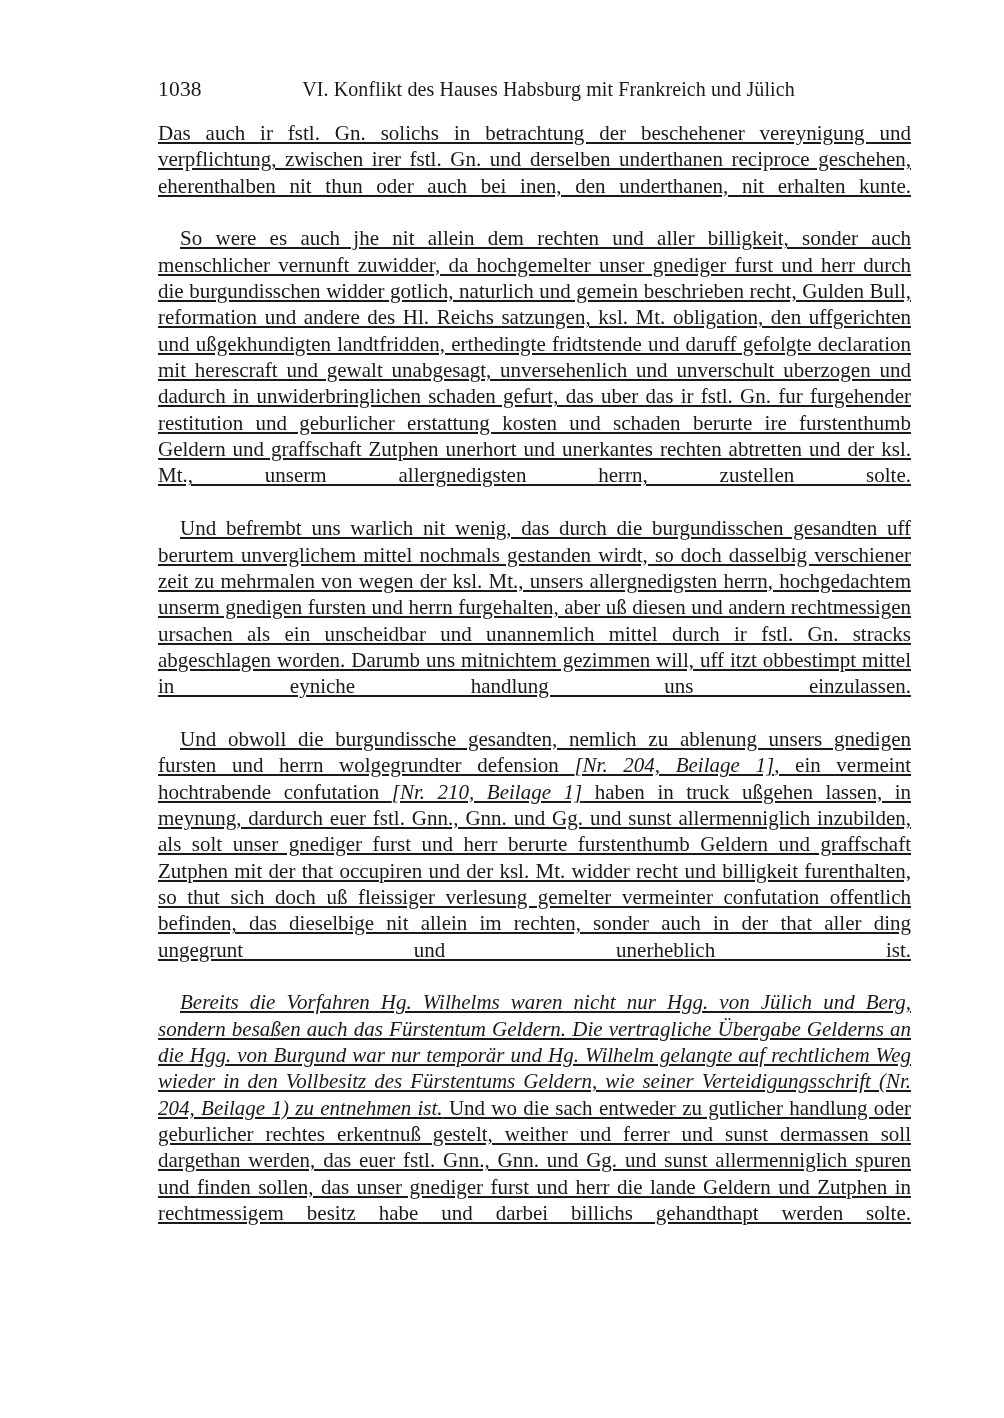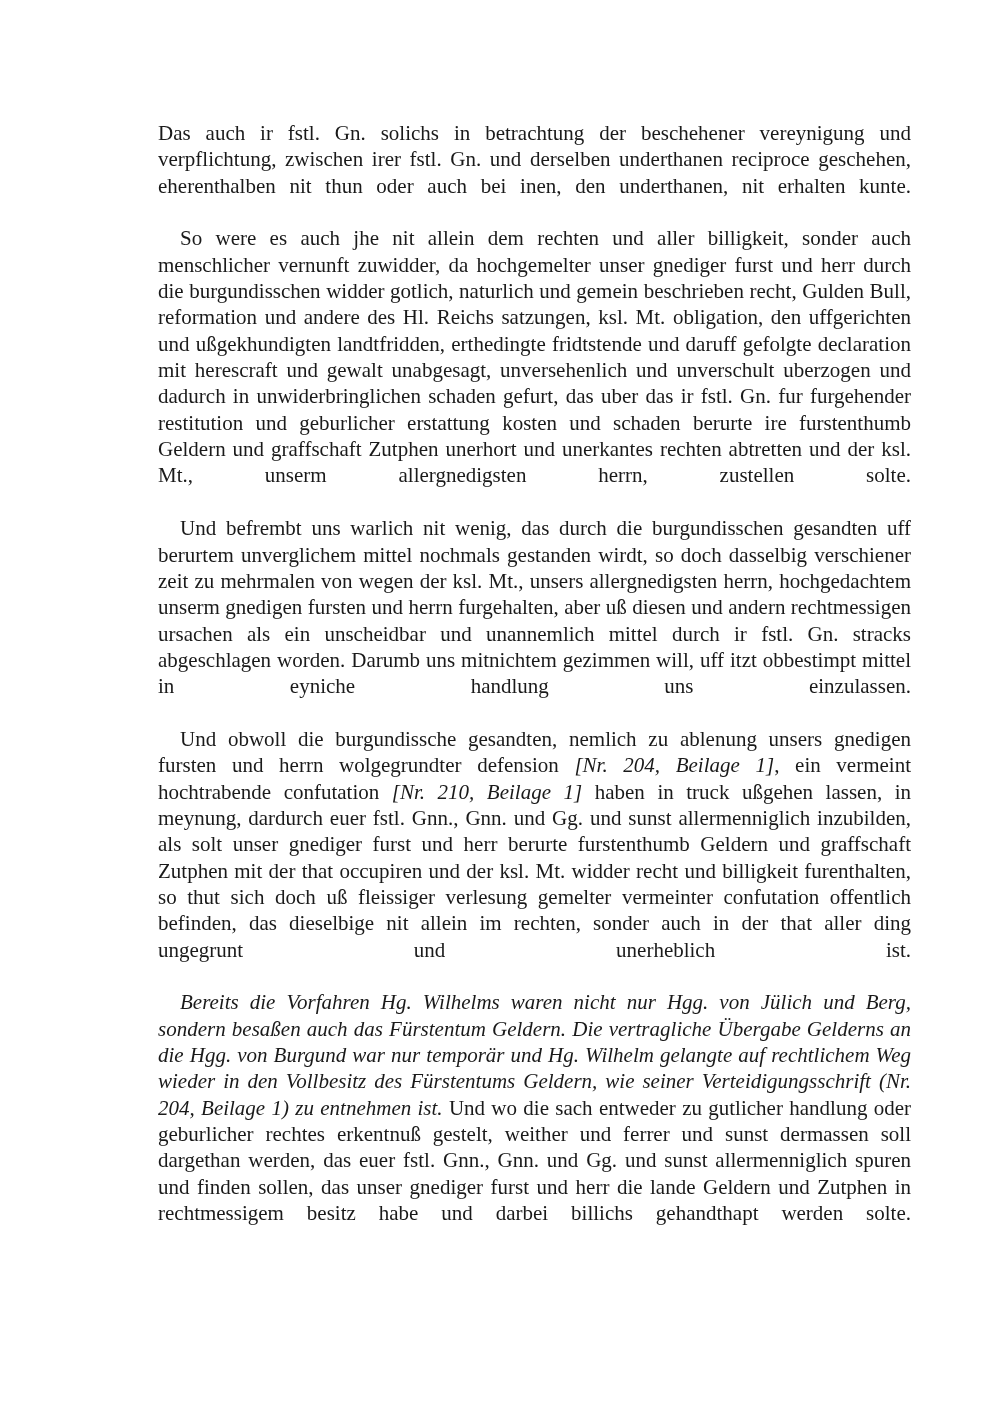--- a/index.html
+++ b/index.html
@@ -64,20 +64,21 @@
   p.para {
     margin: 0;
     padding: 0;
     font-size: 21px;
     line-height: 26.35px;
     text-align: justify;
     text-justify: inter-word;
     -webkit-hyphens: none;
     hyphens: none;
     word-spacing: 0.1px;
+    text-decoration: underline;
   }
 
   p.para.indent {
     text-indent: 22px;
   }
 
   p.para.no-indent {
     text-indent: 0;
   }
 
@@ -90,20 +91,24 @@
 
   em.ref, em.comment {
     font-style: italic;
   }
 </style>
 </head>
 <body>
 
 <div class="page">
 
+  <div class="running-head">
+    <span class="folio">1038</span>
+    <span class="head-title">VI. Konflikt des Hauses Habsburg mit Frankreich und Jülich</span>
+  </div>
 
   <div class="textblock">
 
     <p class="para no-indent">Das auch ir fstl. Gn. solichs in betrachtung der beschehener vereynigung und verpflichtung, zwischen irer fstl. Gn. und derselben underthanen reciproce geschehen, eherenthalben nit thun oder auch bei inen, den underthanen, nit erhalten kunte.</p>
 
     <p class="para indent">So were es auch jhe nit allein dem rechten und aller billigkeit, sonder auch menschlicher vernunft zuwidder, da hochgemelter unser gnediger furst und herr durch die burgundisschen widder gotlich, naturlich und gemein beschrieben recht, Gulden Bull, reformation und andere des Hl. Reichs satzungen, ksl. Mt. obligation, den uffgerichten und ußgekhundigten landtfridden, erthedingte fridtstende und daruff gefolgte declaration mit herescraft und gewalt unabgesagt, unversehenlich und unverschult uberzogen und dadurch in unwiderbringlichen schaden gefurt, das uber das ir fstl. Gn. fur furgehender restitution und geburlicher erstattung kosten und schaden berurte ire furstenthumb Geldern und graffschaft Zutphen unerhort und unerkantes rechten abtretten und der ksl. Mt., unserm allergnedigsten herrn, zustellen solte.</p>
 
     <p class="para indent">Und befrembt uns warlich nit wenig, das durch die burgundisschen gesandten uff berurtem unverglichem mittel nochmals gestanden wirdt, so doch dasselbig verschiener zeit zu mehrmalen von wegen der ksl. Mt., unsers allergnedigsten herrn, hochgedachtem unserm gnedigen fursten und herrn furgehalten, aber uß diesen und andern rechtmessigen ursachen als ein unscheidbar und unannemlich mittel durch ir fstl. Gn. stracks abgeschlagen worden. Darumb uns mitnichtem gezimmen will, uff itzt obbestimpt mittel in eyniche handlung uns einzulassen.</p>
 
     <p class="para indent"><span>Und obwoll die burgundissche gesandten, nemlich zu ablenung unsers gnedigen fursten und herrn wolgegrundter defension </span><em class="ref">[Nr. 204, Beilage 1]</em><span>, ein vermeint hochtrabende confutation </span><em class="ref">[Nr. 210, Beilage 1]</em><span> haben in truck ußgehen lassen, in meynung, dardurch euer fstl. Gnn., Gnn. und Gg. und sunst allermenniglich inzubilden, als solt unser gnediger furst und herr berurte furstenthumb Geldern und graffschaft Zutphen mit der that occupiren und der ksl. Mt. widder recht und billigkeit furenthalten, so thut sich doch uß fleissiger verlesung gemelter vermeinter confutation offentlich befinden, das dieselbige nit allein im rechten, sonder auch in der that aller ding ungegrunt und unerheblich ist.</span></p>

